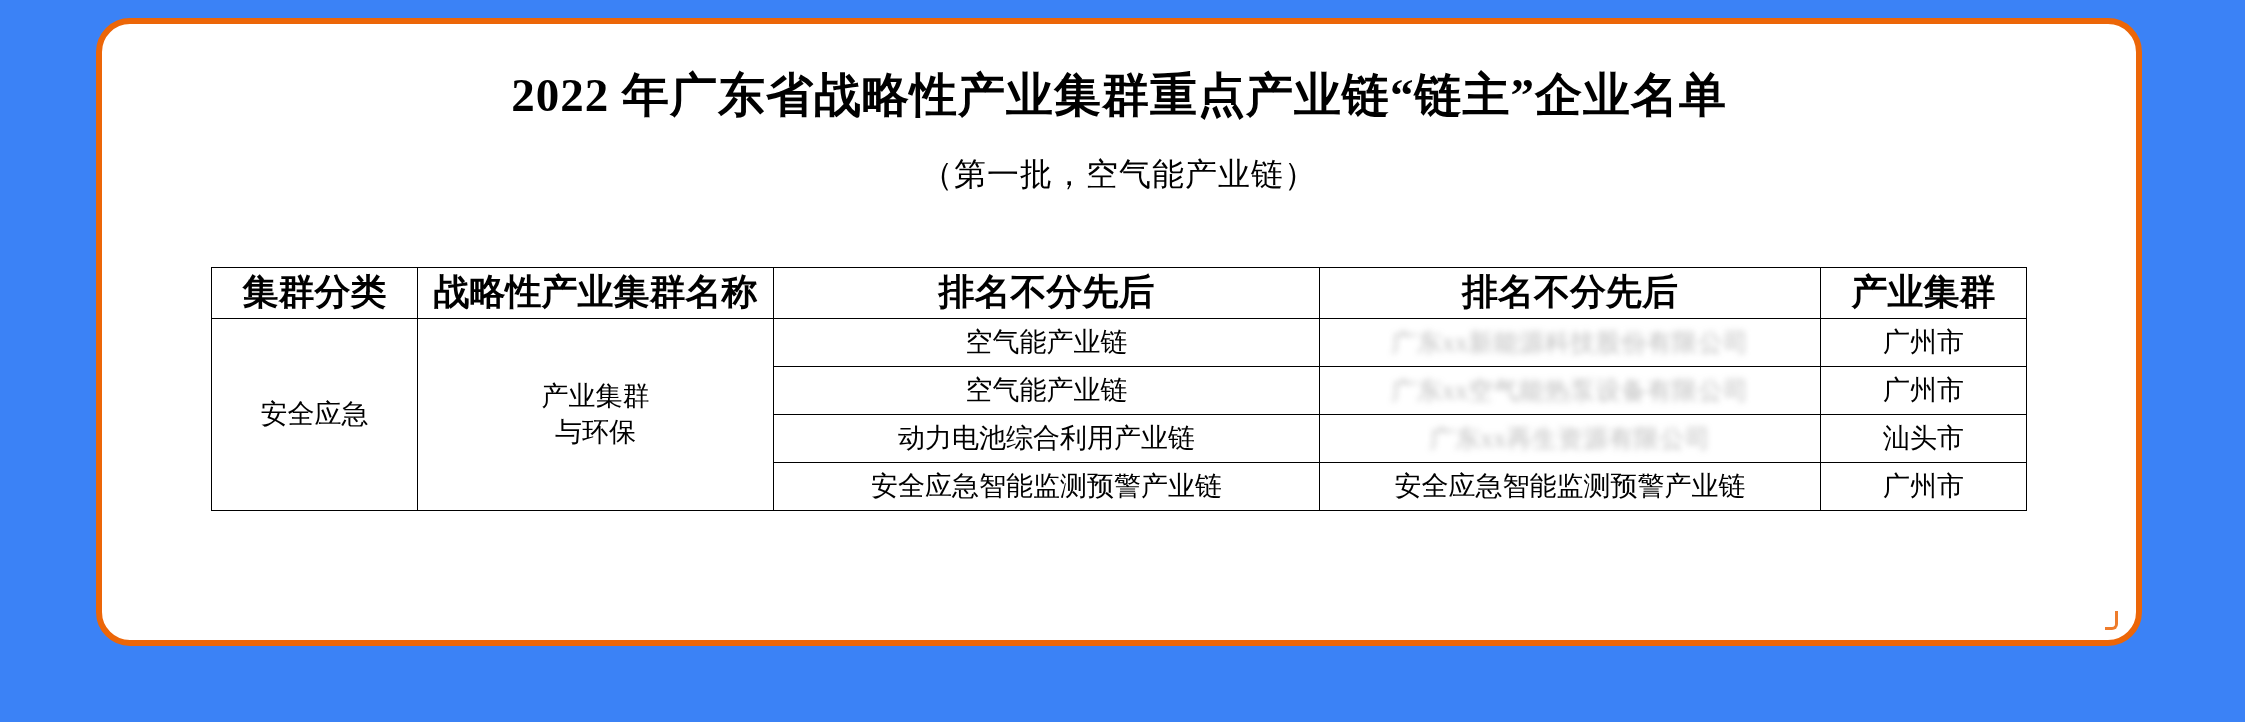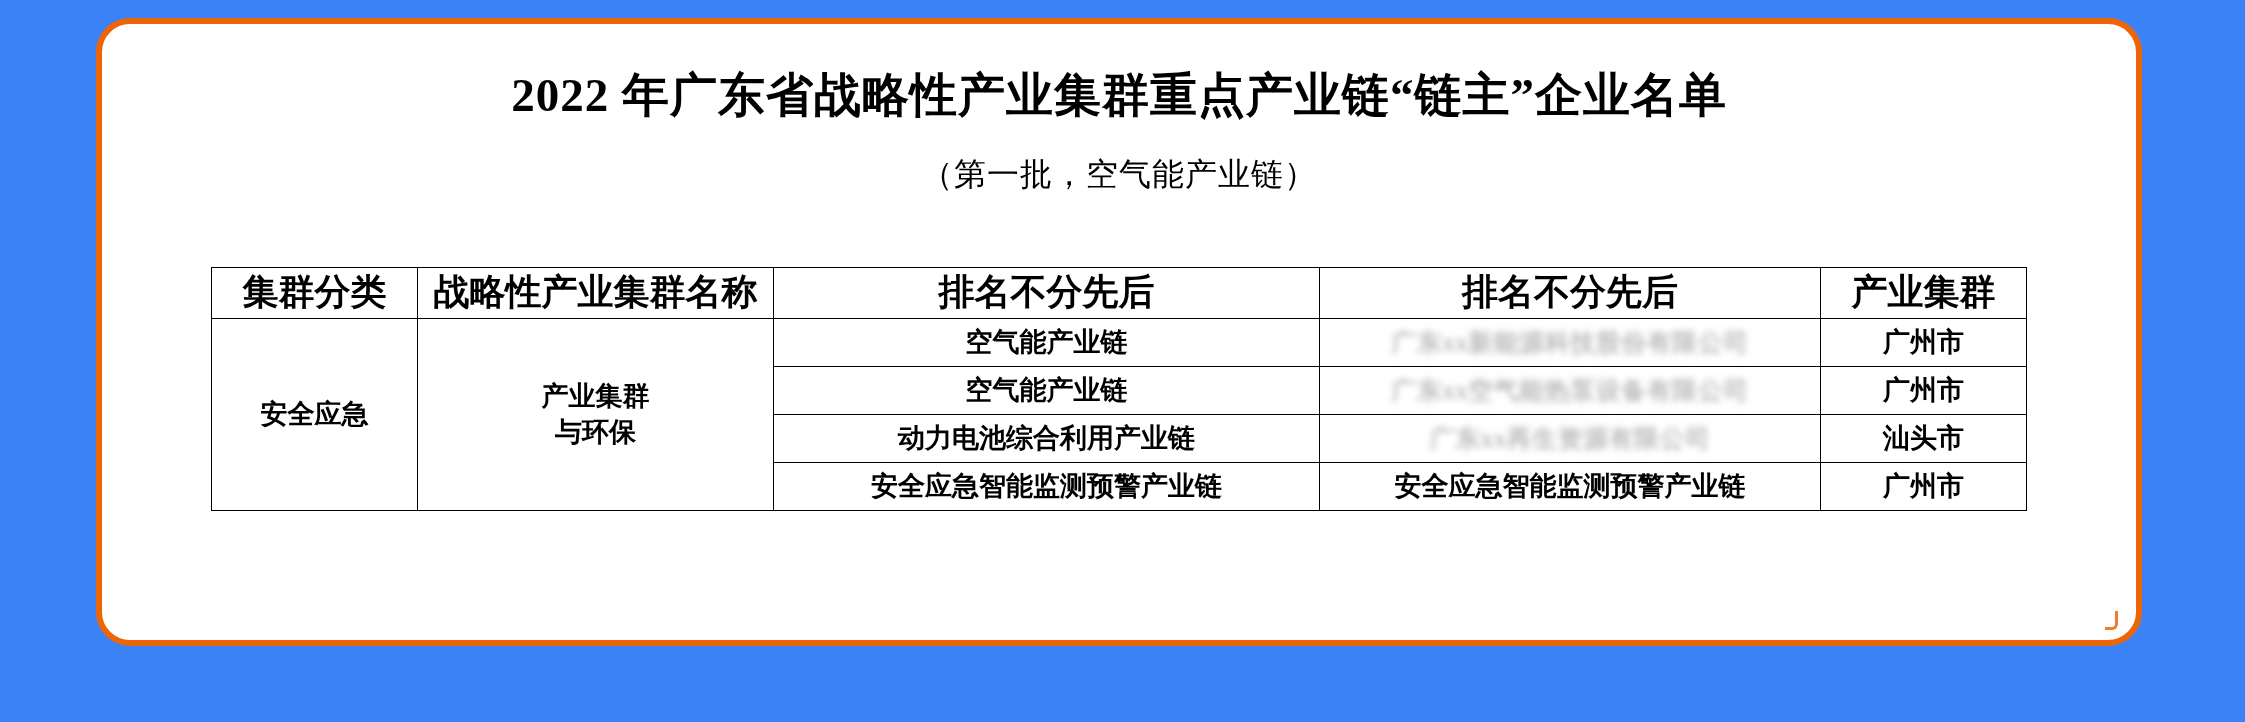--- a/index.html
+++ b/index.html
@@ -70,21 +70,21 @@
     width: 1810px;
     table-layout: fixed;
     background: #ffffff;
   }
 
   table.listing td, table.listing th {
     border: 1.5px solid #000000;
     text-align: center;
     vertical-align: middle;
     color: #000000;
-    font-weight: bold;
+    font-weight: normal;
     padding: 0;
     height: 47px;
     font-size: 27px;
     line-height: 1.35;
   }
 
   table.listing thead th {
     font-weight: bold;
     font-size: 36px;
     height: 50px;

